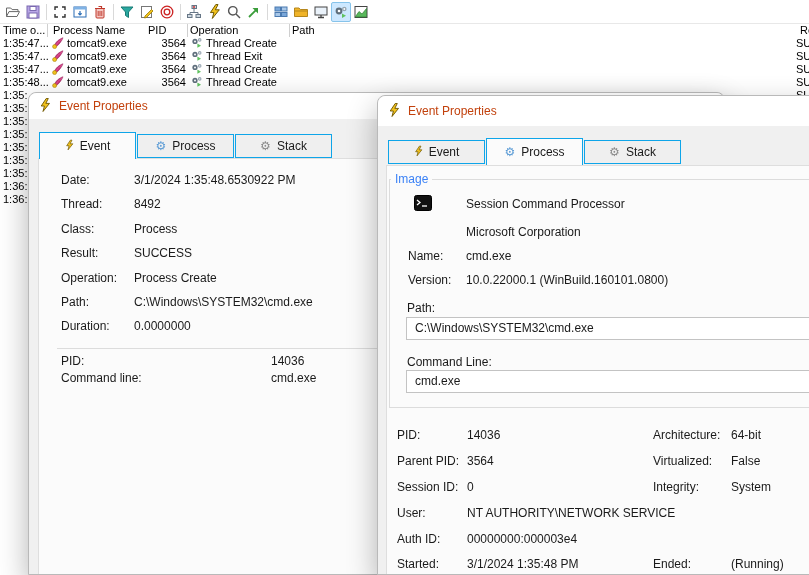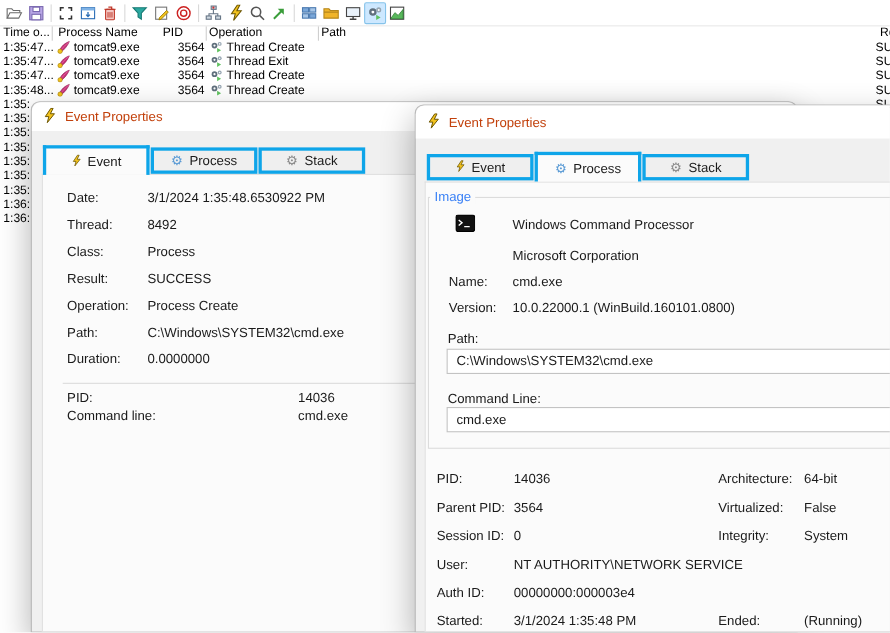--- a/index.html
+++ b/index.html
@@ -37,21 +37,21 @@
   .c-result{left:796px;}
 
   
   .dialog{position:absolute;background:#f0f0f0;border:1px solid #b9b9b9;
     border-radius:8px 8px 0 0;box-shadow:0 12px 30px rgba(0,0,0,.30);}
   .titlebar{position:absolute;left:0;top:0;right:0;height:26px;background:#fff;
     border-radius:8px 8px 0 0;}
   .titlebar .ttxt{position:absolute;left:30px;top:6px;font-size:12px;color:#c2410c;white-space:nowrap;}
   .titlebar .ticon{position:absolute;left:10px;top:5px;}
   .tabs{position:absolute;height:27px;}
-  .tab{position:absolute;top:2px;height:24px;width:97px;background:#efefef;border:3px solid #0ea5e9;
+  .tab{position:absolute;top:2px;height:24px;width:97px;background:#efefef;border:1px solid #0ea5e9;
     display:flex;align-items:center;justify-content:center;gap:6px;font-size:12px;color:#1a1a1a;}
   .tab.active{top:0;height:27px;background:#fbfbfb;border-bottom:none;z-index:2;}
   .gear{font-size:12px;line-height:12px;}
   .page{position:absolute;background:#fbfbfb;border:1px solid #dedede;border-bottom:none;}
 
   .flabel,.fvalue,.dlabel,.dvalue{font-size:12px;color:#1a1a1a;white-space:nowrap;}
 
   
   #evFields{position:absolute;left:32px;top:80px;}
   .frow{height:24.4px;display:flex;}
@@ -406,21 +406,21 @@
     </div>
 
     <div class="groupbox"></div>
     <span class="grouplabel">Image</span>
 
     <svg style="position:absolute;left:36px;top:99px;" width="18" height="16" viewBox="0 0 18 16">
       <rect x="0.5" y="0.5" width="17" height="15" rx="2" fill="#111" stroke="#000"></rect>
       <path d="M3 5 l3 2.5 -3 2.5" stroke="#fff" stroke-width="1.3" fill="none"></path>
       <path d="M8 11 h5" stroke="#fff" stroke-width="1.3"></path>
     </svg>
-    <span class="fvalue" style="position:absolute;left:88px;top:101px;">Windows Command Processor</span>
+    <span class="fvalue" style="position:absolute;left:88px;top:101px;">Session Command Processor</span>
     <span class="fvalue" style="position:absolute;left:88px;top:129px;">Microsoft Corporation</span>
     <span class="flabel" style="position:absolute;left:30px;top:153px;">Name:</span>
     <span class="fvalue" style="position:absolute;left:88px;top:153px;">cmd.exe</span>
     <span class="flabel" style="position:absolute;left:30px;top:177px;">Version:</span>
     <span class="fvalue" style="position:absolute;left:88px;top:177px;">10.0.22000.1 (WinBuild.160101.0800)</span>
 
     <span class="flabel" style="position:absolute;left:29px;top:205px;">Path:</span>
     <div class="txtinput" style="top:221px;">C:\Windows\SYSTEM32\cmd.exe</div>
     <span class="flabel" style="position:absolute;left:29px;top:259px;">Command Line:</span>
     <div class="txtinput" style="top:274px;">cmd.exe</div>

